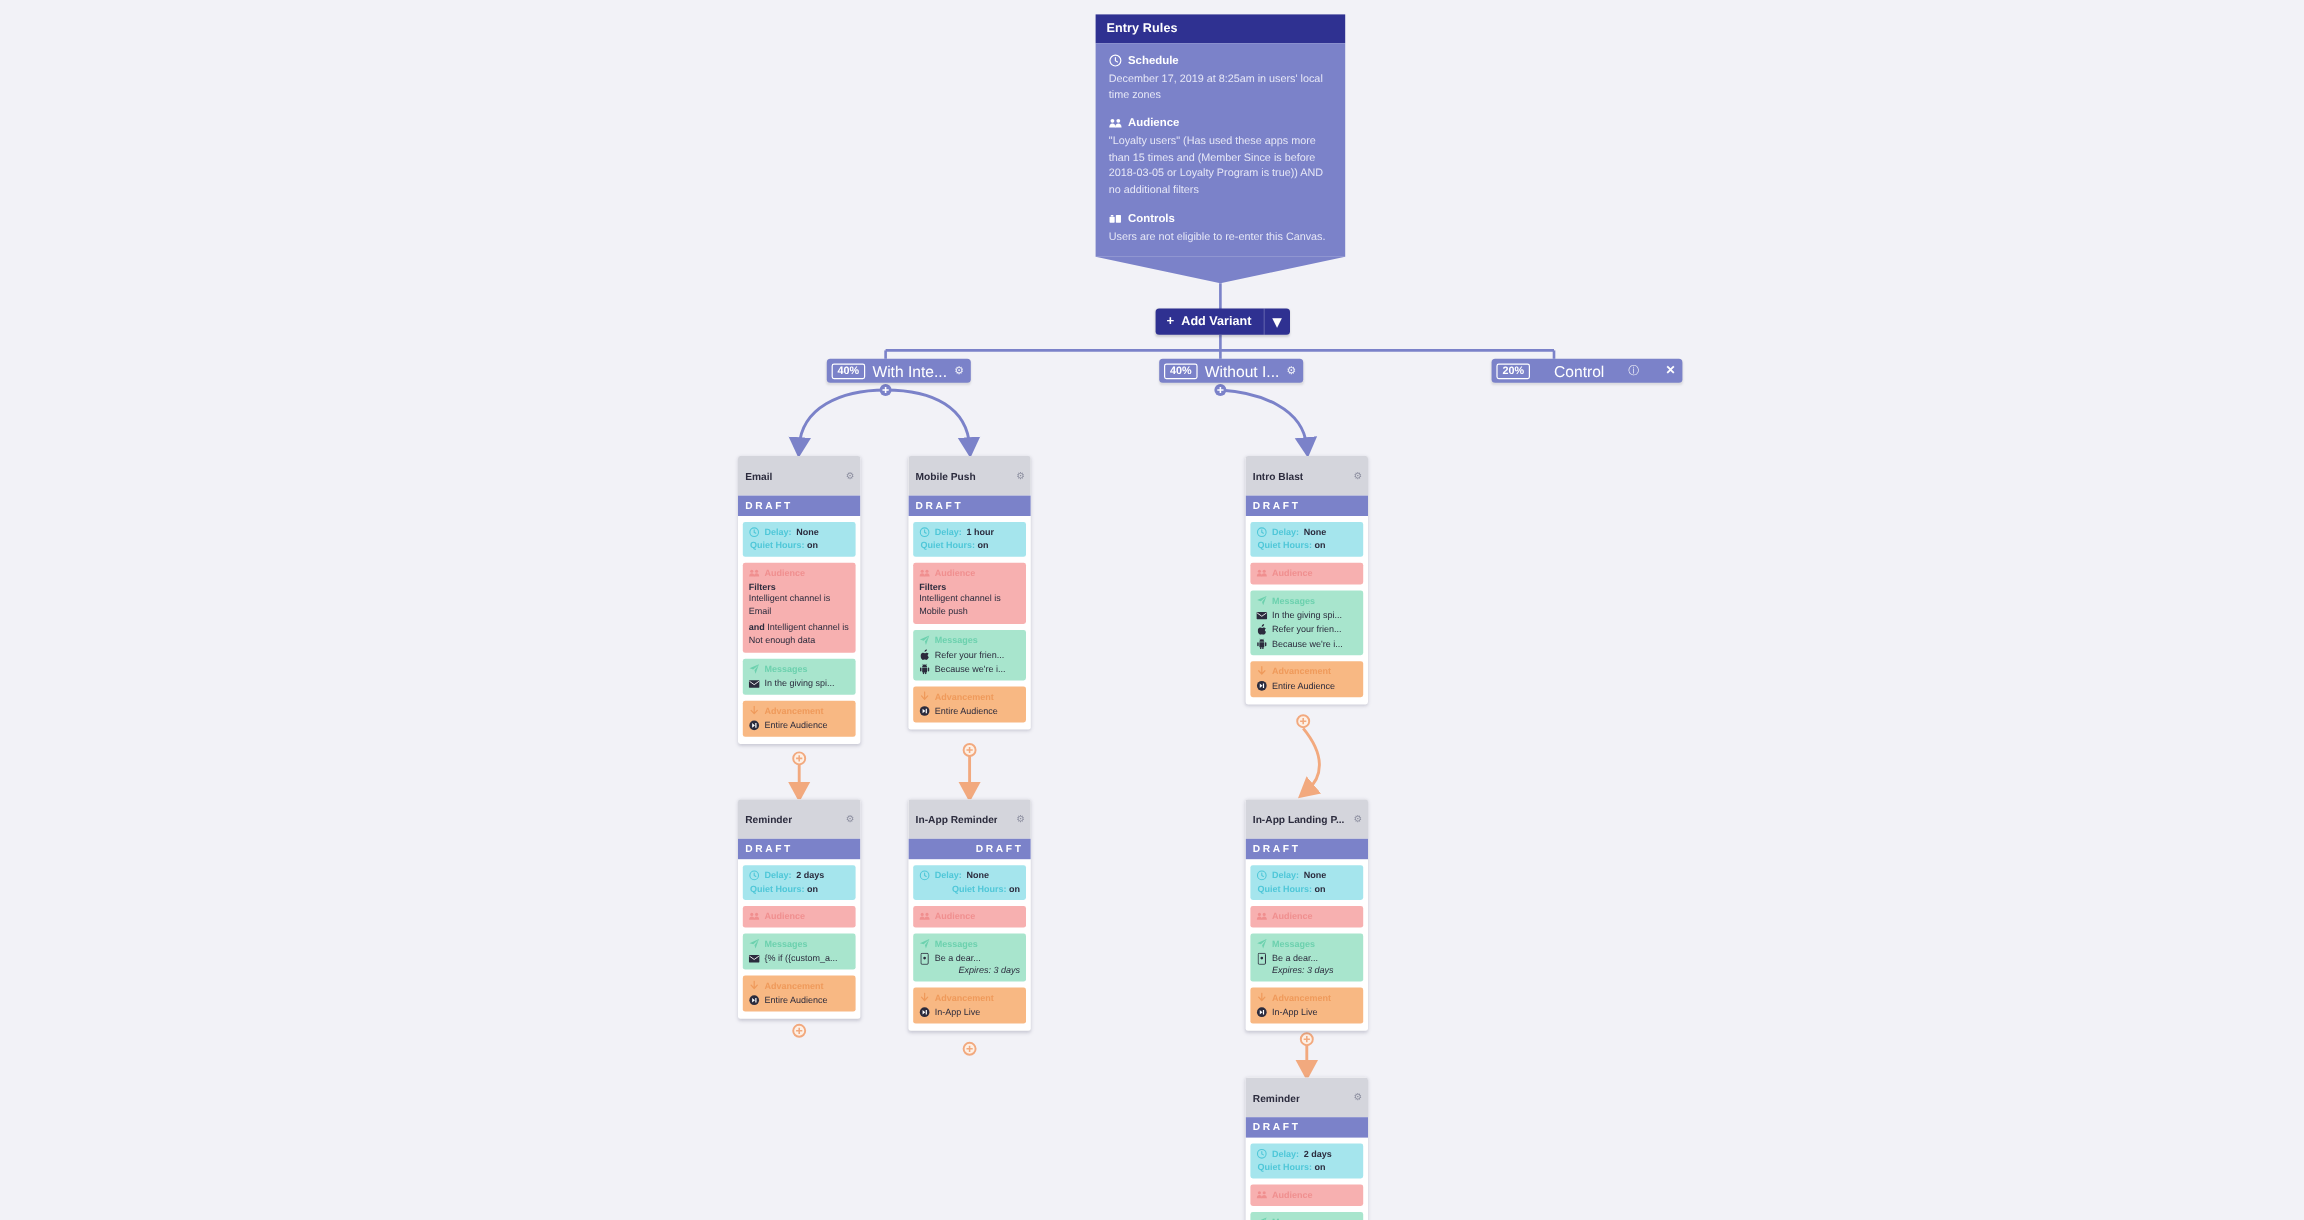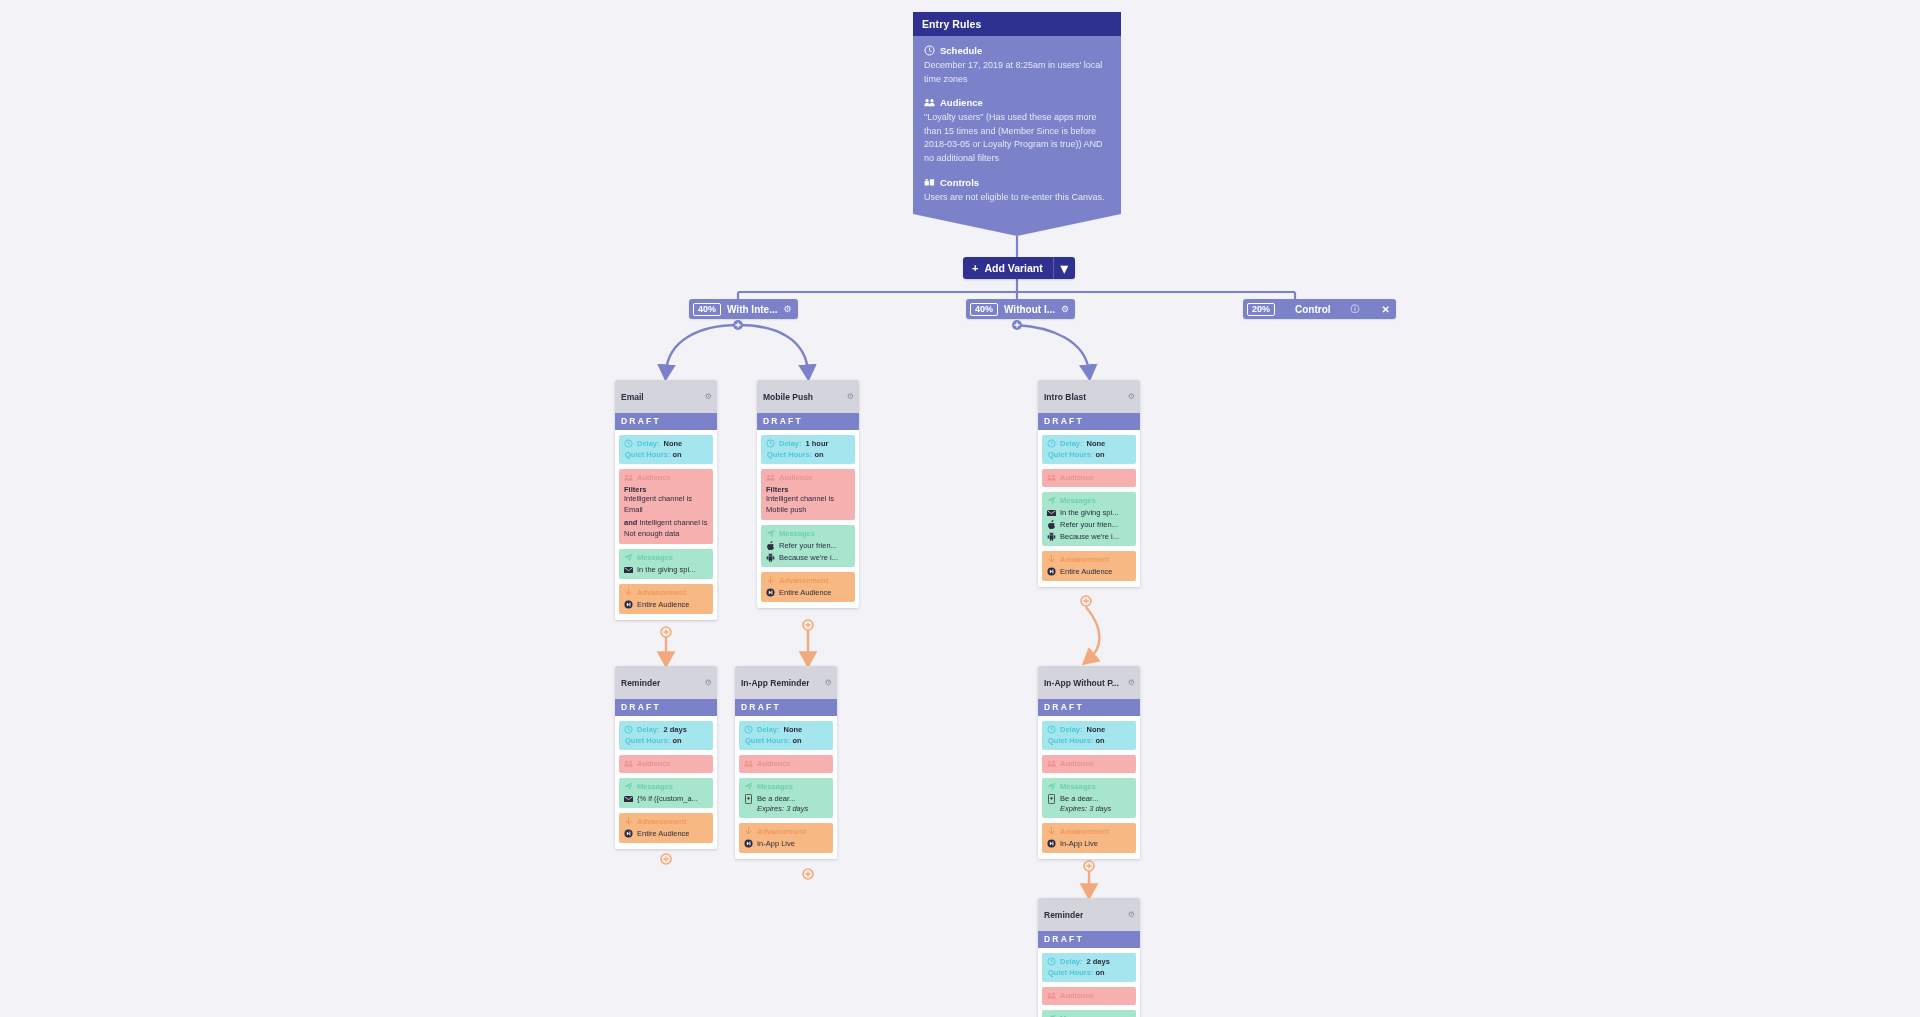--- a/index.html
+++ b/index.html
@@ -99,21 +99,21 @@
     box-shadow: 0 1px 2px rgba(0,0,0,.10);
   }
   .variant-pct {
     border: 1px solid #ffffff;
     border-radius: 2px;
     font-size: 9px; font-weight: bold;
     padding: 1px 4px 1px 4px;
     line-height: 1;
     min-width: 27px; text-align: center;
   }
-  .variant-name { font-size: 10px; font-weight: bold; white-space: nowrap; }
+  .variant-name { font-size: 13px; font-weight: normal; white-space: nowrap; }
   .variant-ic {
     font-size: 9px; opacity: .9; display:inline-flex; align-items:center;
   }
   .variant-x { font-size: 10px; font-weight: bold; margin-left: 2px; }
 
   .v-with   { left: 689px;  top: 299px; }
   .v-without{ left: 966px;  top: 299px; }
   .v-control{ left: 1243px; top: 299px; gap: 20px; }
 
   
@@ -171,21 +171,21 @@
   .msg-expires { font-size: 7.5px; font-style: italic; color: #2b2b3d; margin-top: 1px; padding-left: 13px; }
   .adv-item { display: flex; align-items: center; gap: 4px; font-size: 7.5px; color: #2b2b3d; margin-top: 3px; }
 
   .mini-ic { width: 9px; height: 9px; display:inline-flex; align-items:center; justify-content:center; flex: 0 0 9px; }
 
   
   .c-email      { left: 615px;  top: 380px; }
   .c-push       { left: 757px;  top: 380px; }
   .c-intro      { left: 1038px; top: 380px; }
   .c-reminder   { left: 615px;  top: 666px; }
-  .c-inapprem   { left: 735px;  top: 666px; }
+  .c-inapprem   { left: 757px;  top: 666px; text-align: right; }
   .c-inapplp    { left: 1038px; top: 666px; }
   .c-reminder2  { left: 1038px; top: 898px; }
 </style>
 </head>
 <body>
 
 <div id="canvas">
 
   <svg id="edge-layer" viewBox="0 0 1920 1017">
     <defs>
@@ -737,21 +737,21 @@
               </svg>
             </span>
           <span>In-App Live</span>
         </div>
       </div>
     </div>
   </div>
 
   <div class="node card c-inapplp">
     <div class="card-head">
-      <span class="card-title">In-App Without P...</span>
+      <span class="card-title">In-App Landing P...</span>
       <span class="card-gear">⚙</span>
     </div>
     <div class="card-status">DRAFT</div>
     <div class="card-body">
       <div class="blk blk-delay">
         <div class="delay-line1">
           <span class="mini-ic">
               <svg width="9" height="9" viewBox="0 0 16 16">
                 <circle cx="8" cy="8" r="6.4" fill="none" stroke="#4fc7d8" stroke-width="1.6"></circle>
                 <path d="M8,4.6 V8.2 L10.4,9.6" stroke="#4fc7d8" stroke-width="1.6" fill="none" stroke-linecap="round"></path>

